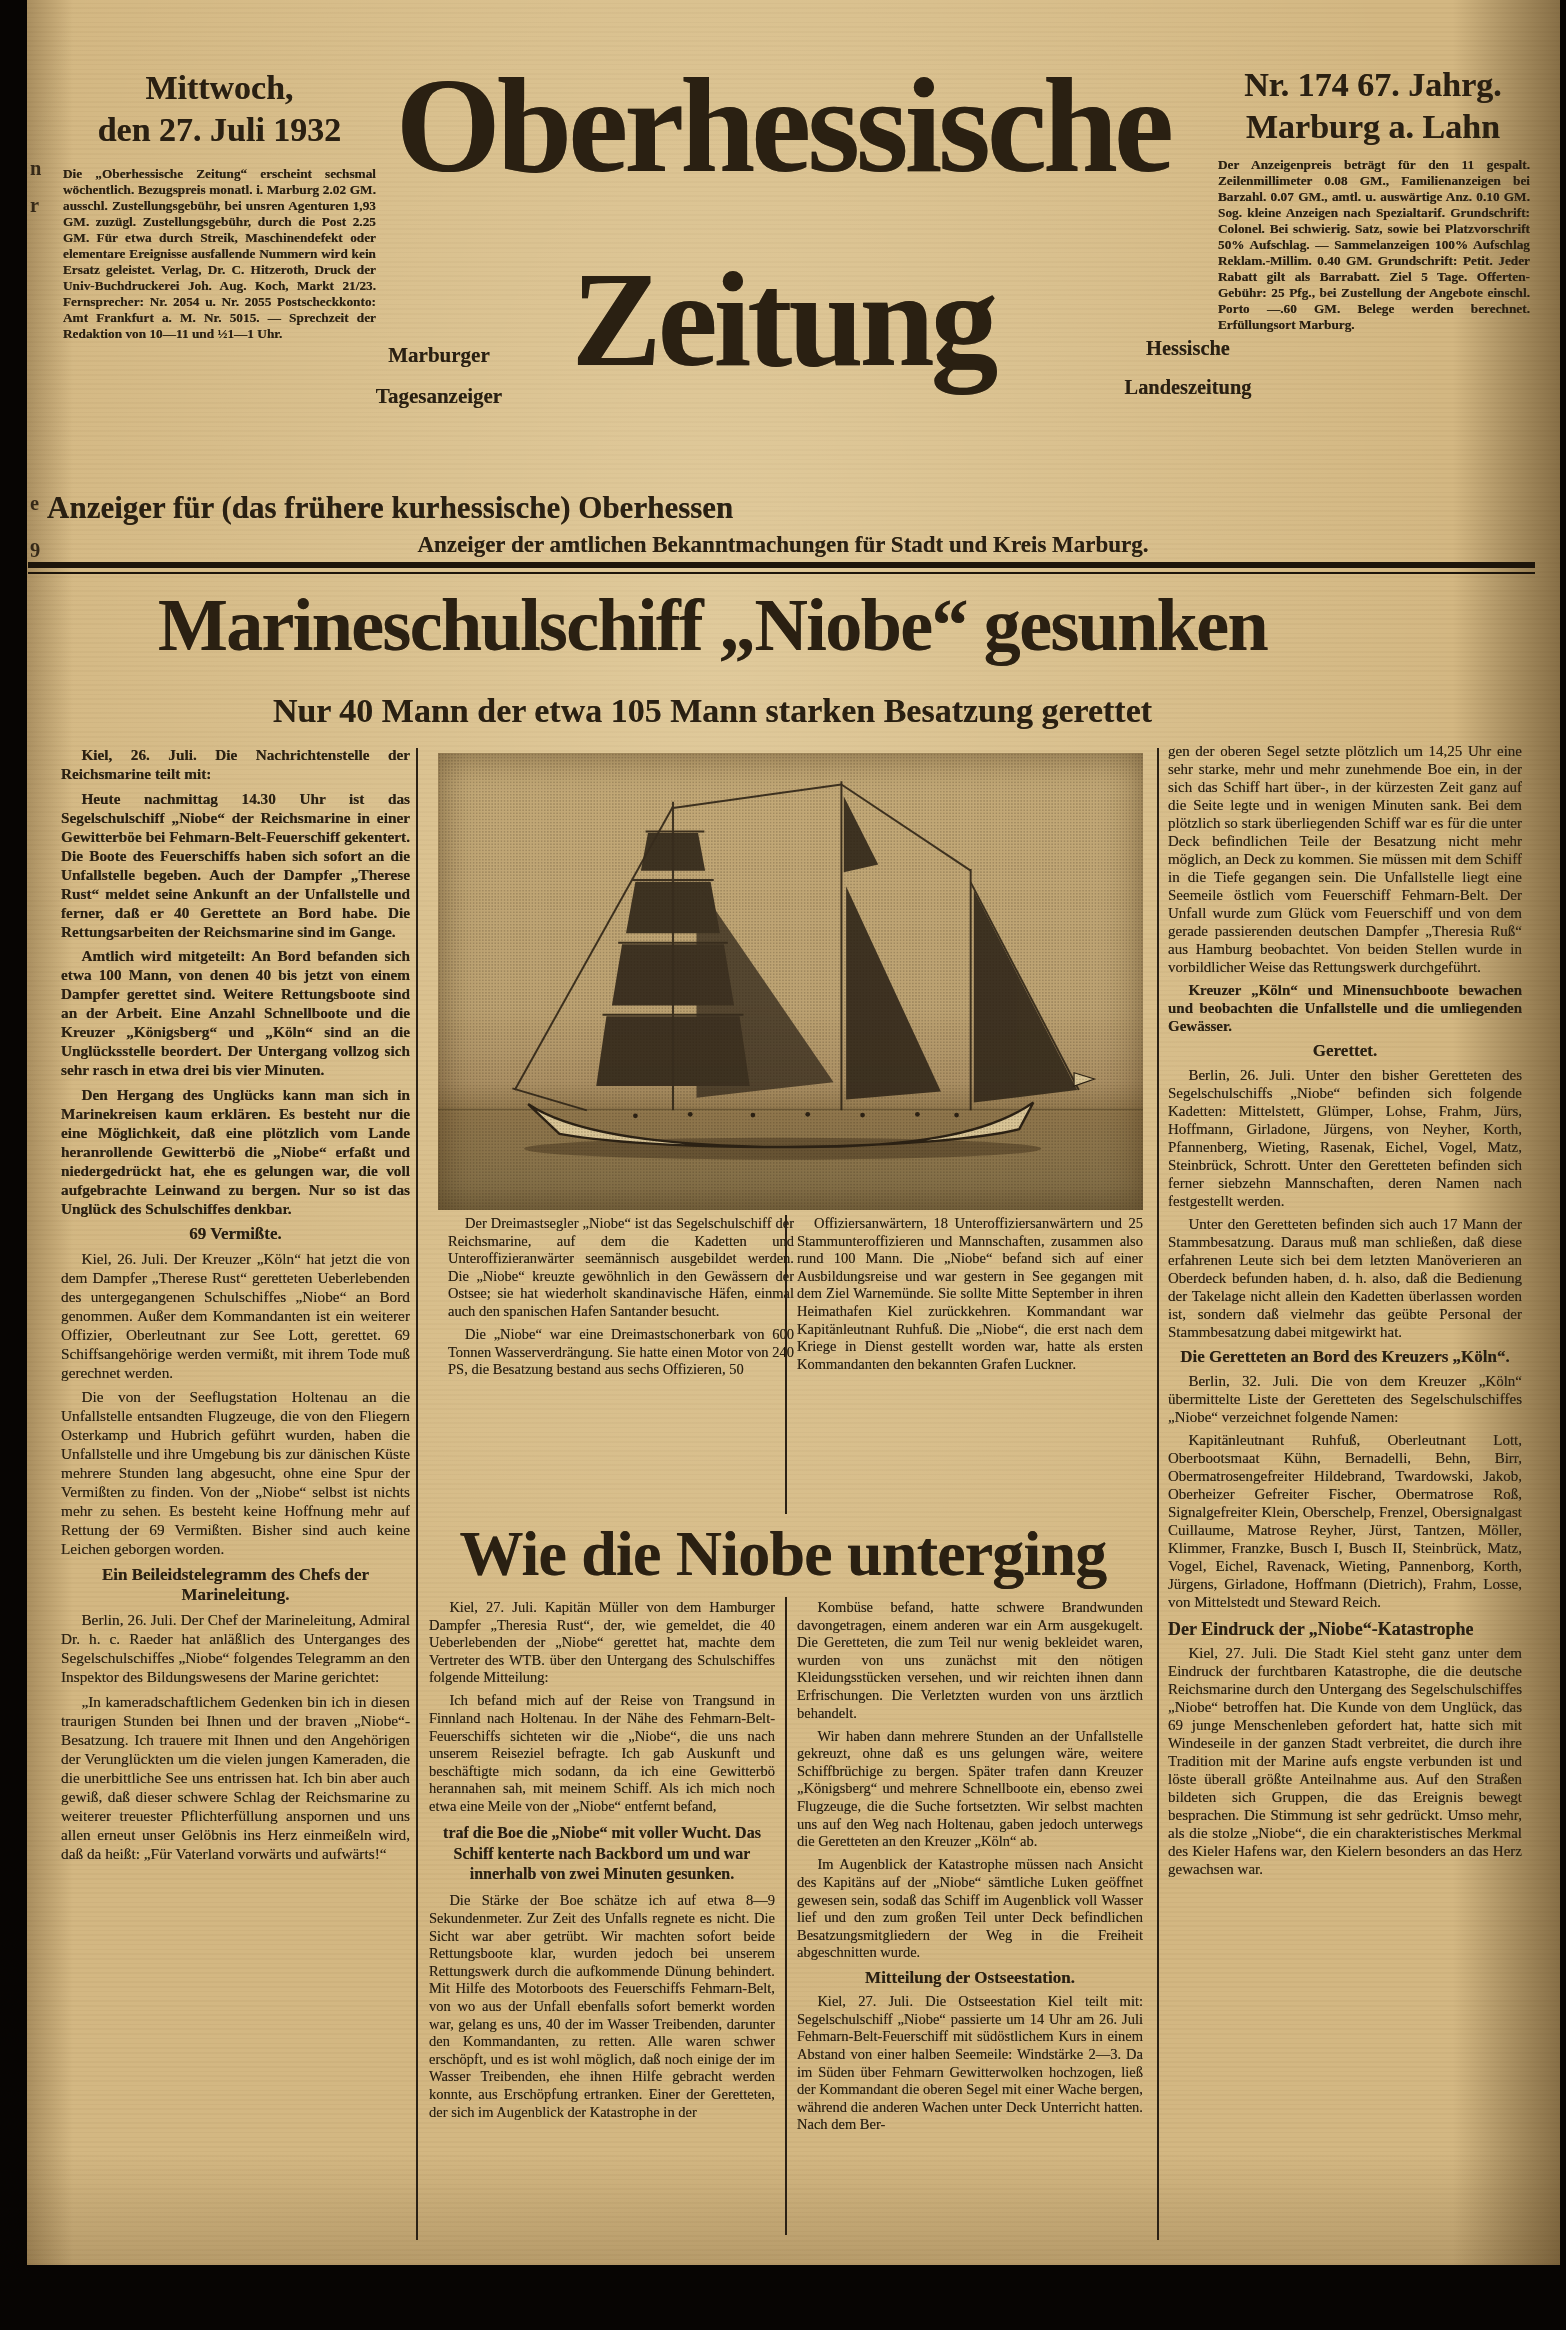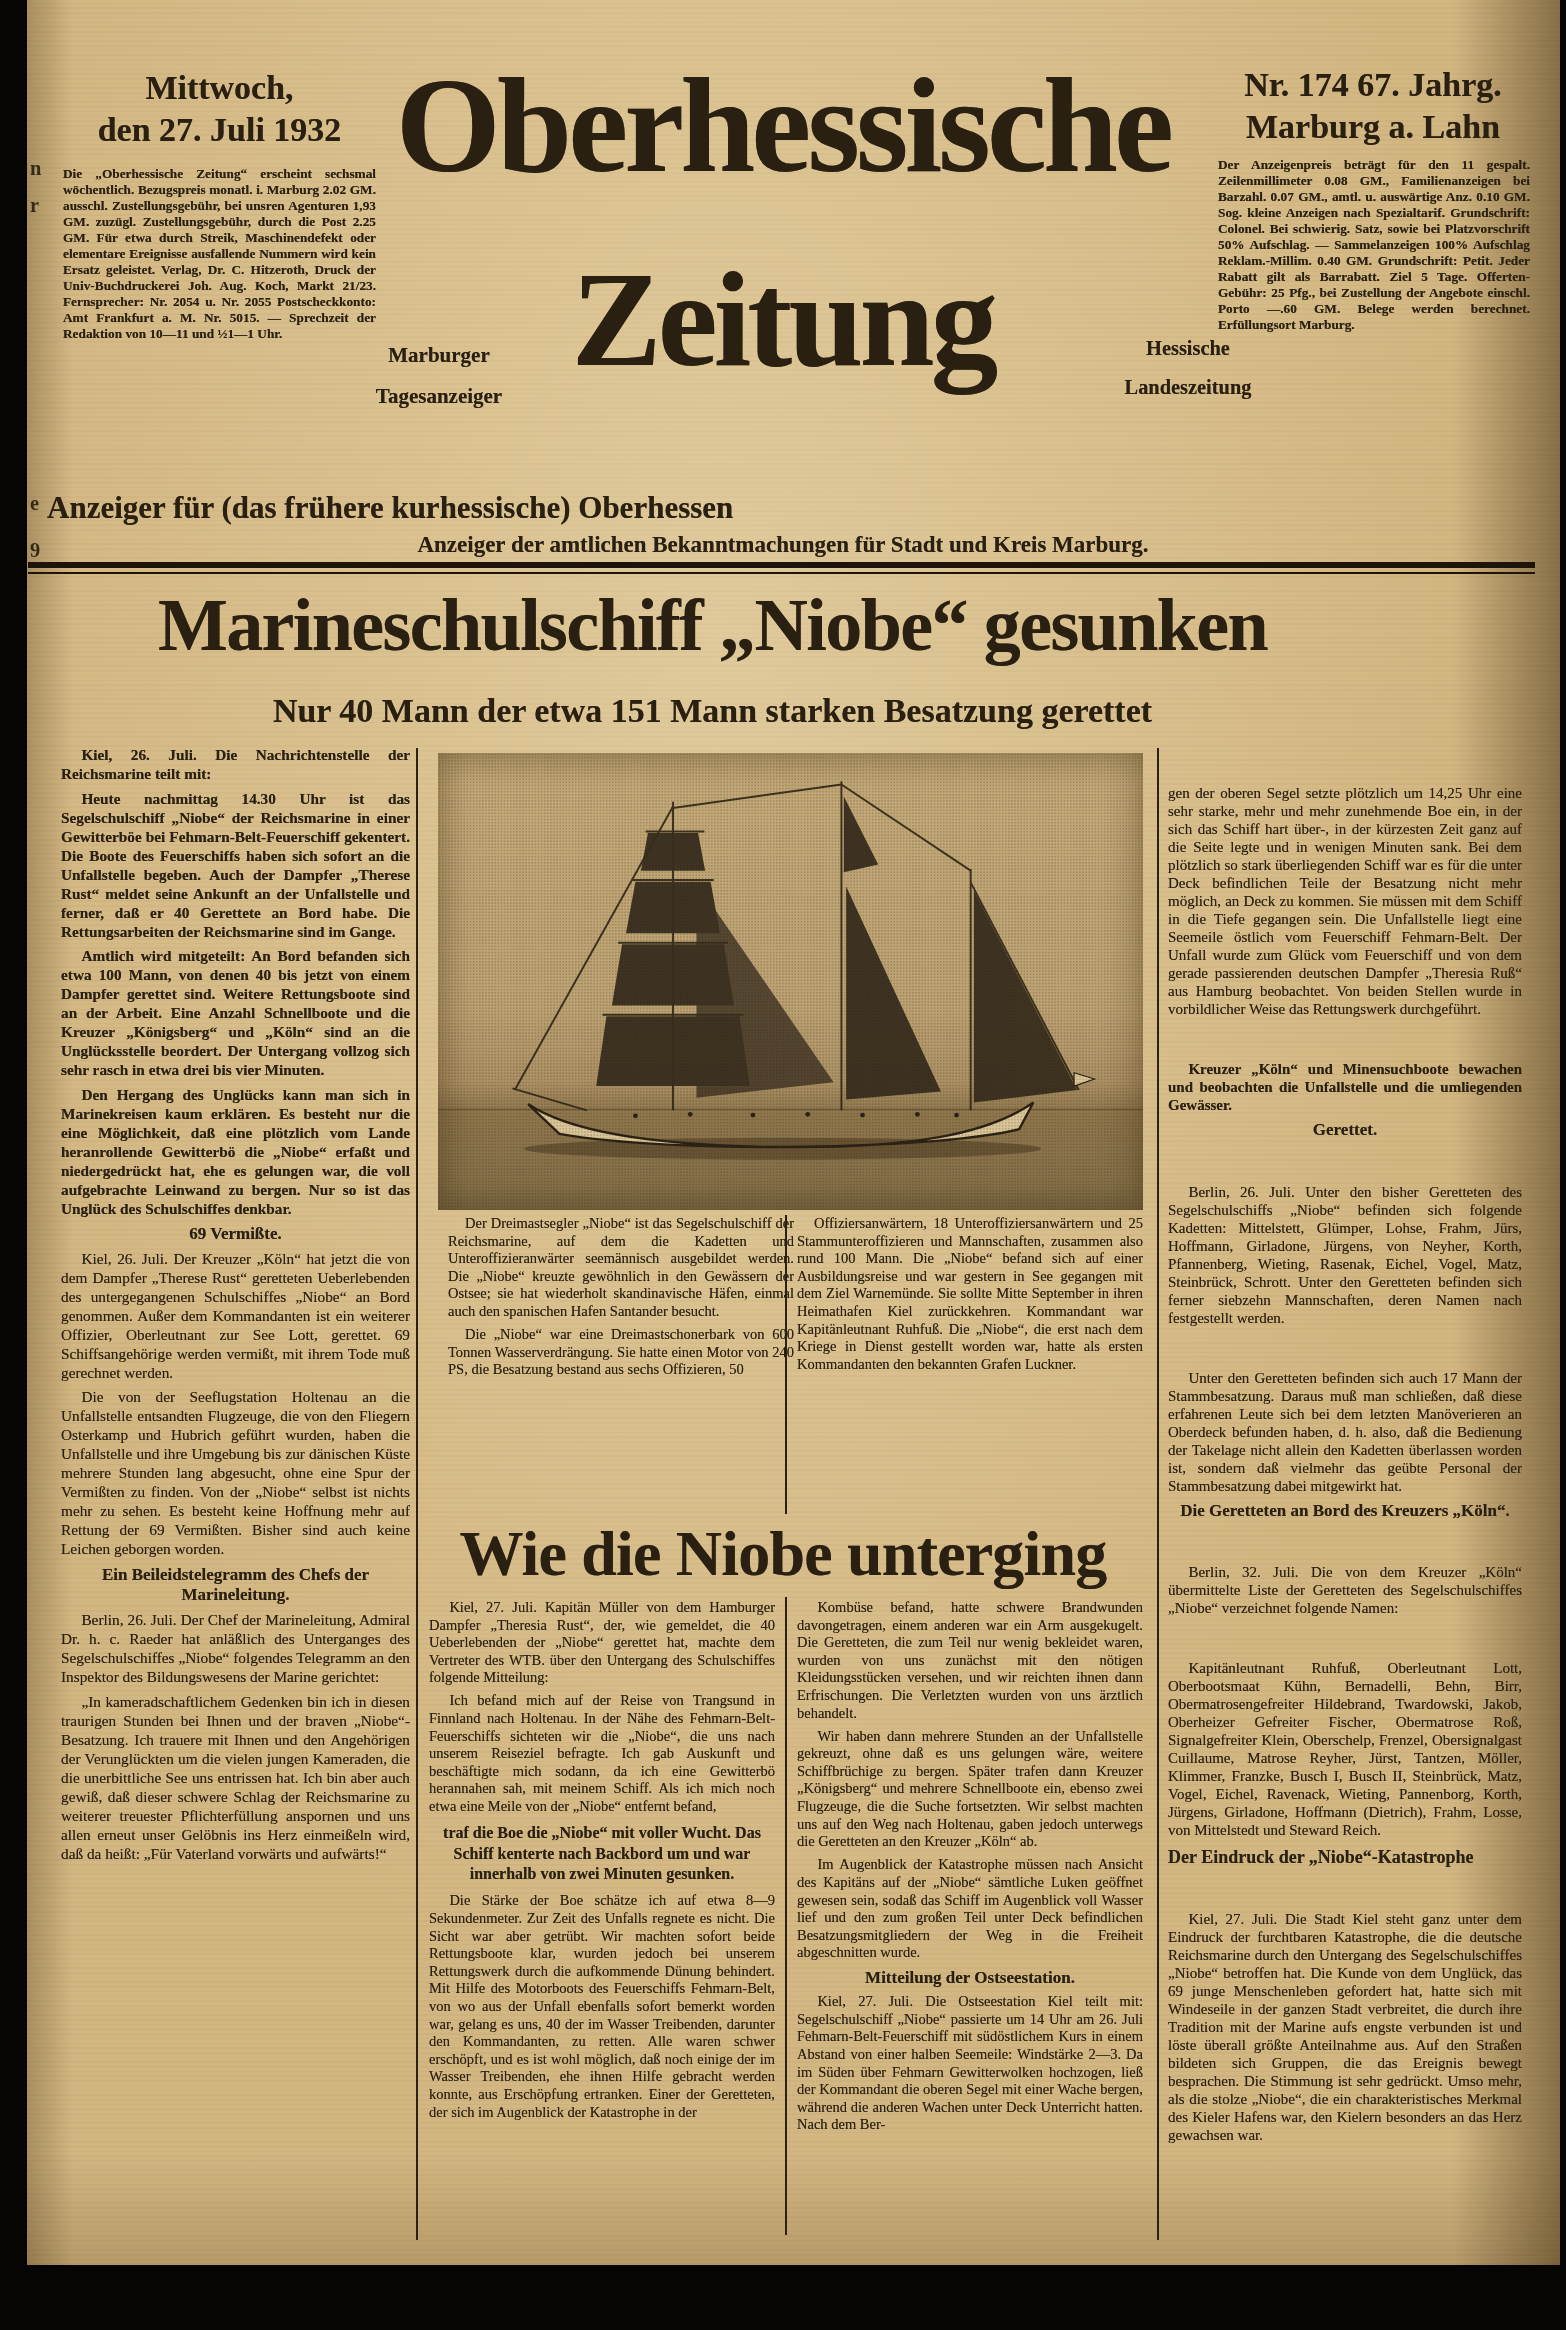--- a/index.html
+++ b/index.html
@@ -11,21 +11,21 @@
       radial-gradient(ellipse at 45% 28%, rgba(255,246,214,0.30), transparent 62%),
       linear-gradient(90deg, rgba(72,48,16,0.30) 0px, transparent 3%, transparent 93%, rgba(60,40,12,0.50) 100%),
       linear-gradient(0deg, rgba(80,55,20,0.22) 0%, transparent 5%),
       repeating-linear-gradient(0deg, rgba(110,80,38,0.05) 0px 1.6px, transparent 1.6px 4.7px),
       #d3b782;}
   .txt{ text-shadow:0 0 0.5px rgba(40,30,16,0.55); }
   .abs{position:absolute;}
   .col{position:absolute;overflow:hidden;}
   .p{margin:0 0 5.5px 0;text-align:justify;text-indent:20.4px;font-size:15.3px;line-height:19px;}
   .sm .p{font-size:14.5px;line-height:17.6px;}
-  .c4 .p{font-size:15px;line-height:18px;margin-bottom:4.7px;margin-top:42px;}
+  .c4 .p{font-size:15px;line-height:18px;margin-bottom:4.7px;}
   .bold{font-weight:bold;}
   .subhead{font-weight:bold;text-align:center;font-size:17px;line-height:20.4px;margin:6.3px 0 4.7px 0;text-indent:0;}
   .subhead-left{font-weight:bold;text-align:left;font-size:18px;line-height:21px;margin:7.8px 0 4.7px 0;text-indent:0;}
   .emph-block{font-weight:bold;text-align:center;font-size:16px;line-height:20.4px;margin:7.8px 11px;text-indent:0;}
   .vrule{position:absolute;width:2.3px;background:#2b2115;}
   .hrule-thick{position:absolute;left:28px;width:1507px;height:5.5px;background:#1d150b;}
   .hrule-thin{position:absolute;left:28px;width:1507px;height:1.6px;background:#1d150b;}
   .masthead-title{font-weight:bold;text-align:center;letter-spacing:-3.9px;line-height:1;}
   .caption-col .p{text-indent:17px;}
   .photo{position:absolute;left:438px;top:753px;width:705px;height:457px;
@@ -77,21 +77,21 @@
   </div>
   <div class="abs txt" style="left:1218px;top:157px;width:312px;font-weight:bold;font-size:13.3px;line-height:16px;text-align:justify;">Der Anzeigenpreis beträgt für den 11 gespalt. Zeilenmillimeter 0.08 GM., Familienanzeigen bei Barzahl. 0.07 GM., amtl. u. auswärtige Anz. 0.10 GM. Sog. kleine Anzeigen nach Spezialtarif. Grundschrift: Colonel. Bei schwierig. Satz, sowie bei Platzvorschrift 50% Aufschlag. — Sammelanzeigen 100% Aufschlag Reklam.-Millim. 0.40 GM. Grundschrift: Petit. Jeder Rabatt gilt als Barrabatt. Ziel 5 Tage. Offerten-Gebühr: 25 Pfg., bei Zustellung der Angebote einschl. Porto —.60 GM. Belege werden berechnet. Erfüllungsort Marburg.</div>
 
   <div class="abs txt" style="left:47px;top:490px;width:1472px;text-align:left;font-weight:bold;font-size:31px;">Anzeiger für (das frühere kurhessische) Oberhessen</div>
   <div class="abs txt" style="left:47px;top:532px;width:1472px;text-align:center;font-weight:bold;font-size:23px;">Anzeiger der amtlichen Bekanntmachungen für Stadt und Kreis Marburg.</div>
 
   <div class="hrule-thick" style="top:562px;"></div>
   <div class="hrule-thin" style="top:572px;"></div>
 
   <div class="abs txt" style="left:47px;top:583px;width:1331px;text-align:center;font-weight:bold;font-size:74px;letter-spacing:-1.6px;">Marineschulschiff „Niobe“ gesunken</div>
-  <div class="abs txt" style="left:47px;top:692px;width:1331px;text-align:center;font-weight:bold;font-size:34px;">Nur 40 Mann der etwa 151 Mann starken Besatzung gerettet</div>
+  <div class="abs txt" style="left:47px;top:692px;width:1331px;text-align:center;font-weight:bold;font-size:34px;">Nur 40 Mann der etwa 105 Mann starken Besatzung gerettet</div>
 
   <div class="vrule" style="left:416px;top:748px;height:1492px;"></div>
   <div class="vrule" style="left:785px;top:1215px;height:299px;"></div>
   <div class="vrule" style="left:785px;top:1597px;height:638px;"></div>
   <div class="vrule" style="left:1157px;top:748px;height:1492px;"></div>
 
   <div class="col txt" style="left:61px;top:745px;width:349px;height:1503px;">
     <p class="p bold">Kiel, 26. Juli. Die Nachrichtenstelle der Reichsmarine teilt mit:</p>
     <p class="p bold">Heute nachmittag 14.30 Uhr ist das Segelschulschiff „Niobe“ der Reichsmarine in einer Gewitterböe bei Fehmarn-Belt-Feuerschiff gekentert. Die Boote des Feuerschiffs haben sich sofort an die Unfallstelle begeben. Auch der Dampfer „Therese Rust“ meldet seine Ankunft an der Unfallstelle und ferner, daß er 40 Gerettete an Bord habe. Die Rettungsarbeiten der Reichsmarine sind im Gange.</p>
     <p class="p bold">Amtlich wird mitgeteilt: An Bord befanden sich etwa 100 Mann, von denen 40 bis jetzt von einem Dampfer gerettet sind. Weitere Rettungsboote sind an der Arbeit. Eine Anzahl Schnellboote und die Kreuzer „Königsberg“ und „Köln“ sind an die Unglücksstelle beordert. Der Untergang vollzog sich sehr rasch in etwa drei bis vier Minuten.</p>

